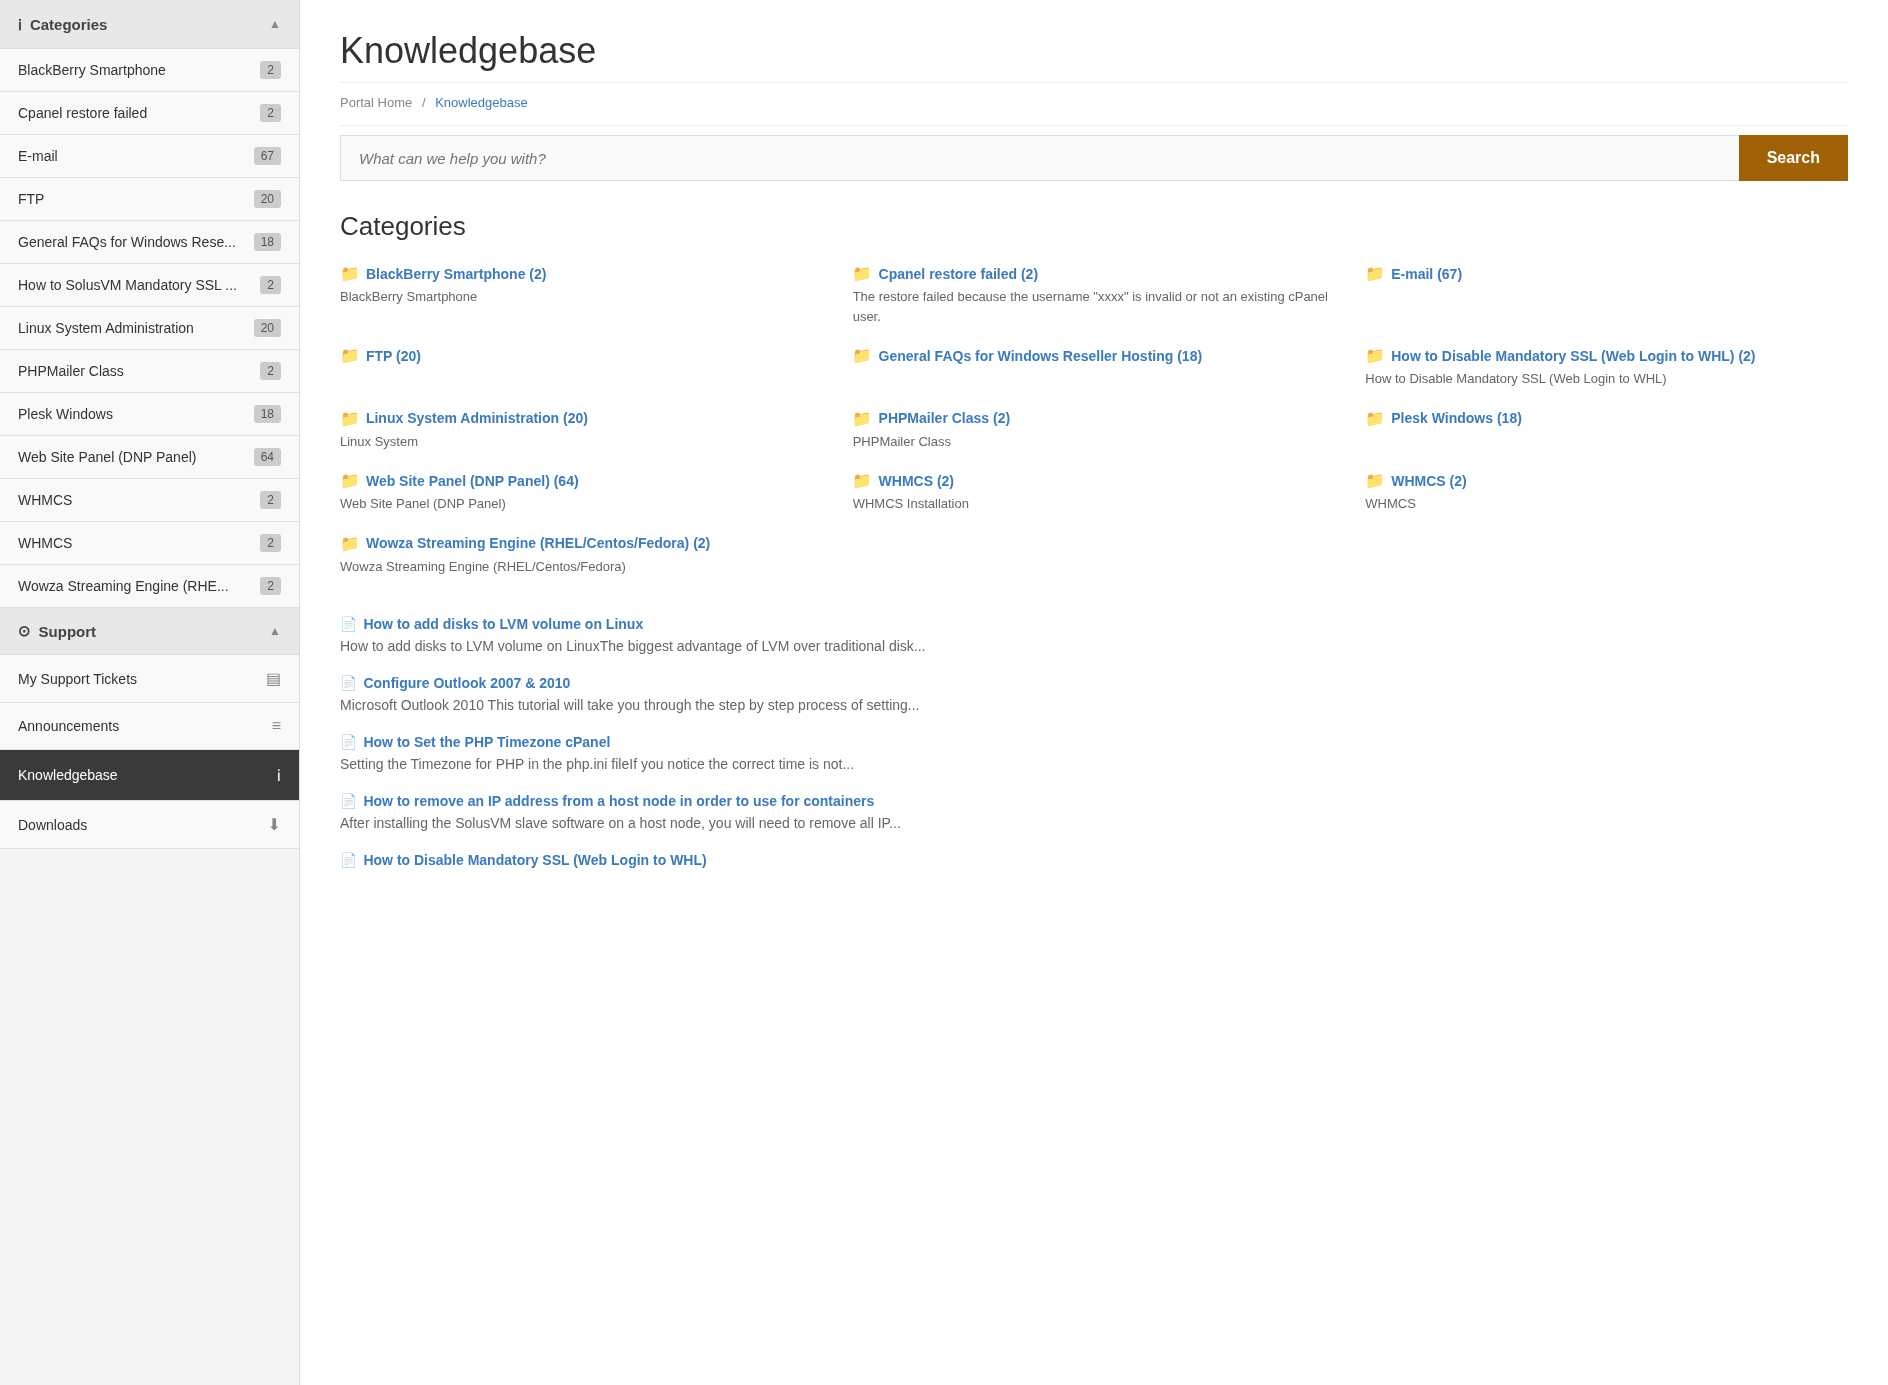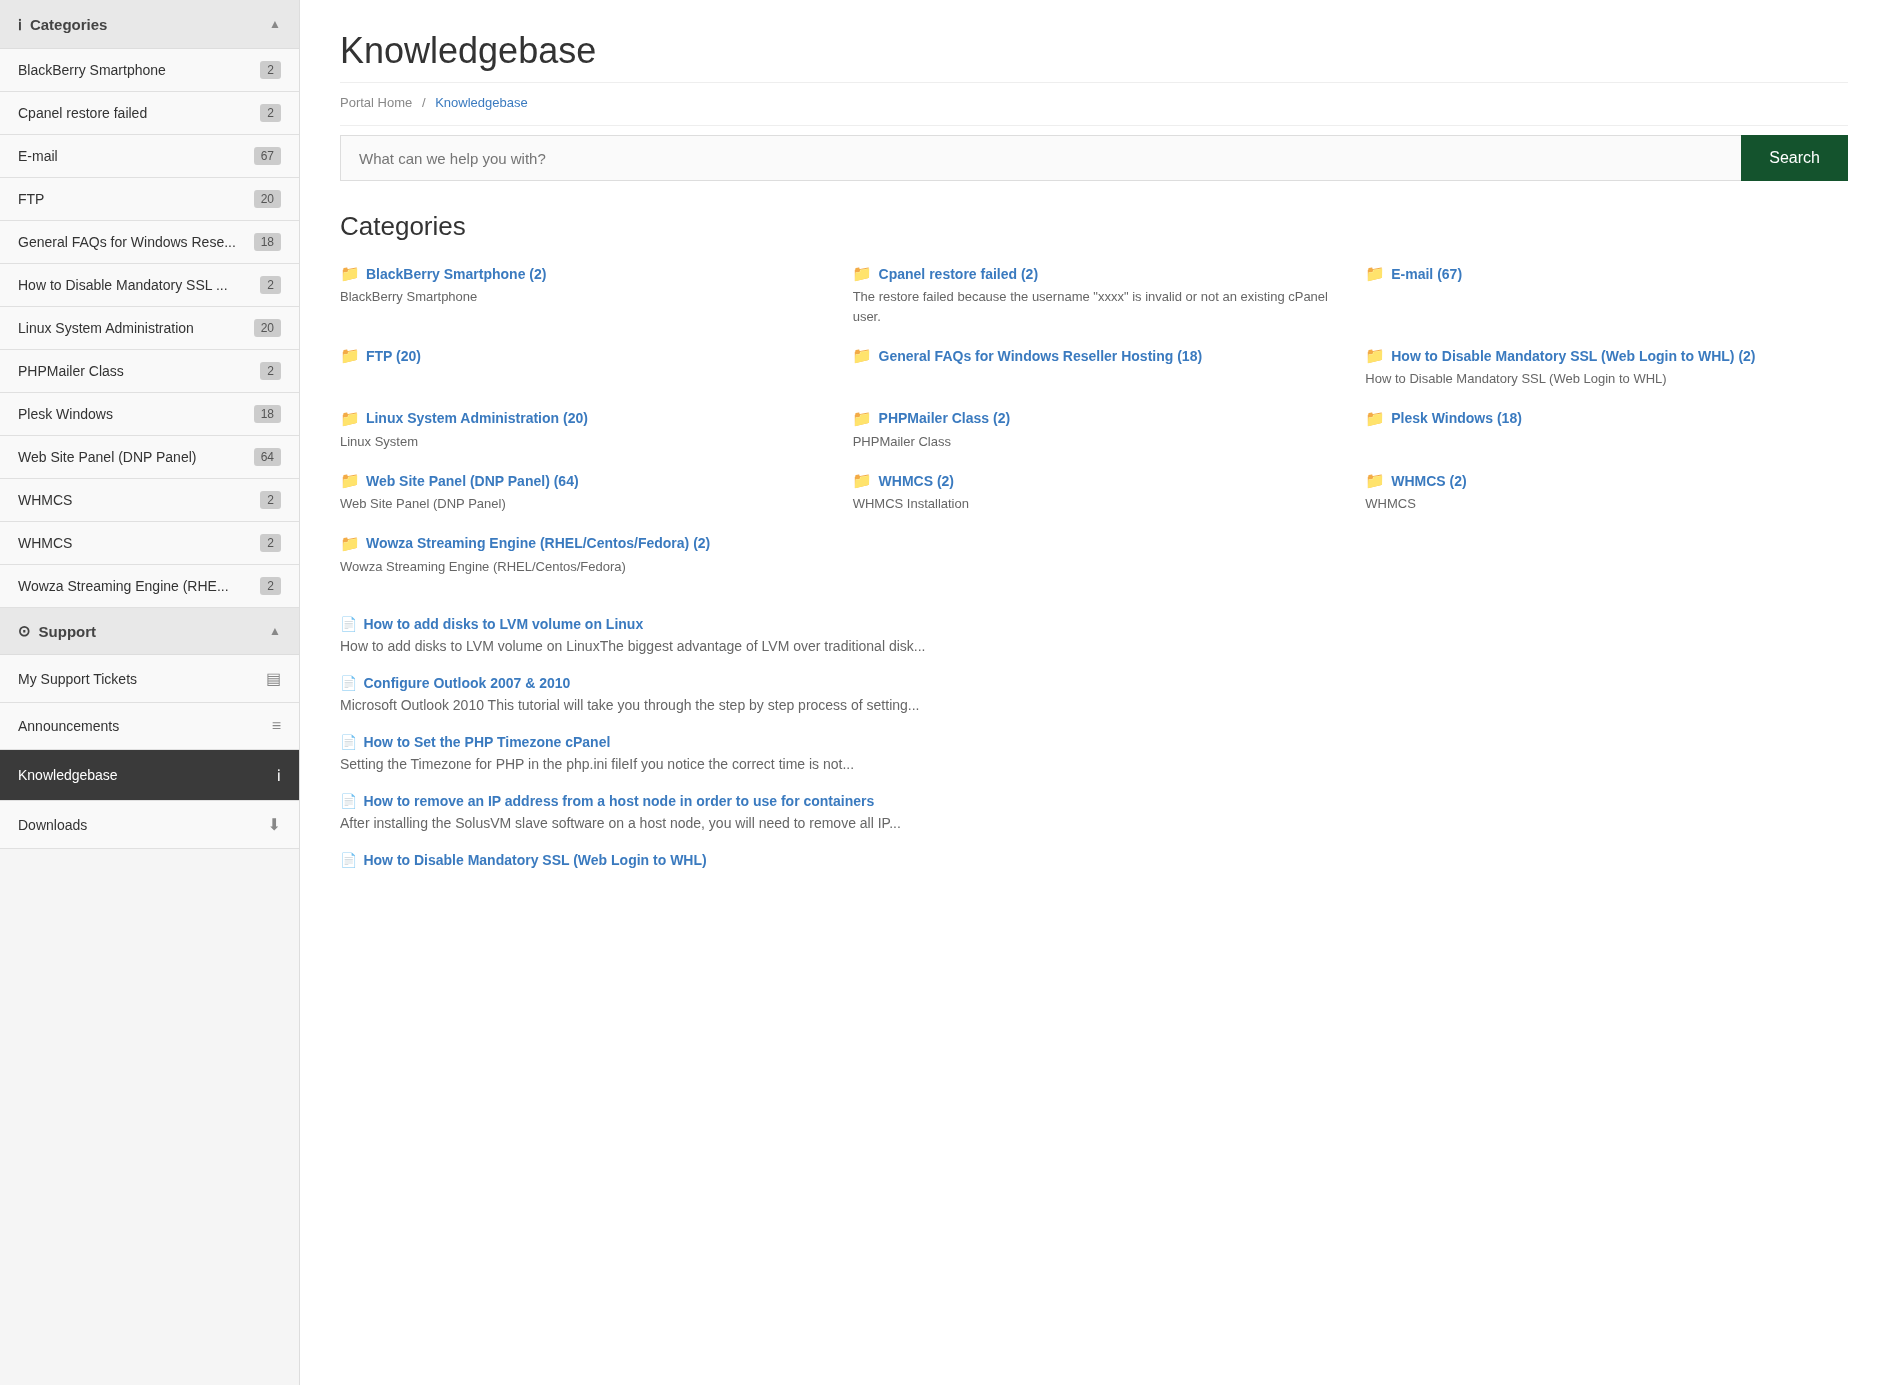--- a/index.html
+++ b/index.html
@@ -140,30 +140,31 @@
 
     .search-bar input {
       flex: 1;
       padding: 6px 18px;
       font-size: 15px;
       border: 1px solid #ddd;
       border-right: none;
       outline: none;
       color: #aaa;
       background: #fafafa;
+      font-style: italic;
     }
 
     .search-bar button {
       padding: 14px 28px;
-      background: #14532d;
+      background: #a16207;
       color: #fff;
       border: none;
       font-size: 16px;
       cursor: pointer;
-      font-weight: 400;
+      font-weight: 700;
     }
 
     
     .section-title {
       font-size: 26px;
       font-weight: 400;
       color: #333;
       margin-bottom: 22px;
     }
 
@@ -260,21 +261,21 @@
     </div>
       <div class="sidebar-cat-item">
       <span class="cat-label">FTP</span>
       <span class="cat-count">20</span>
     </div>
       <div class="sidebar-cat-item">
       <span class="cat-label">General FAQs for Windows Rese...</span>
       <span class="cat-count">18</span>
     </div>
       <div class="sidebar-cat-item">
-      <span class="cat-label">How to Disable Mandatory SSL ...</span>
+      <span class="cat-label">How to SolusVM Mandatory SSL ...</span>
       <span class="cat-count">2</span>
     </div>
       <div class="sidebar-cat-item">
       <span class="cat-label">Linux System Administration</span>
       <span class="cat-count">20</span>
     </div>
       <div class="sidebar-cat-item">
       <span class="cat-label">PHPMailer Class</span>
       <span class="cat-count">2</span>
     </div>

